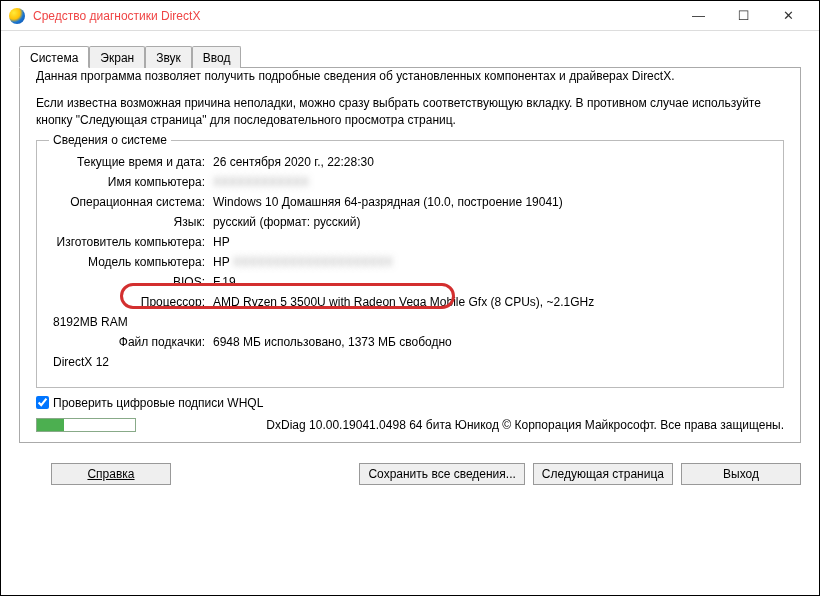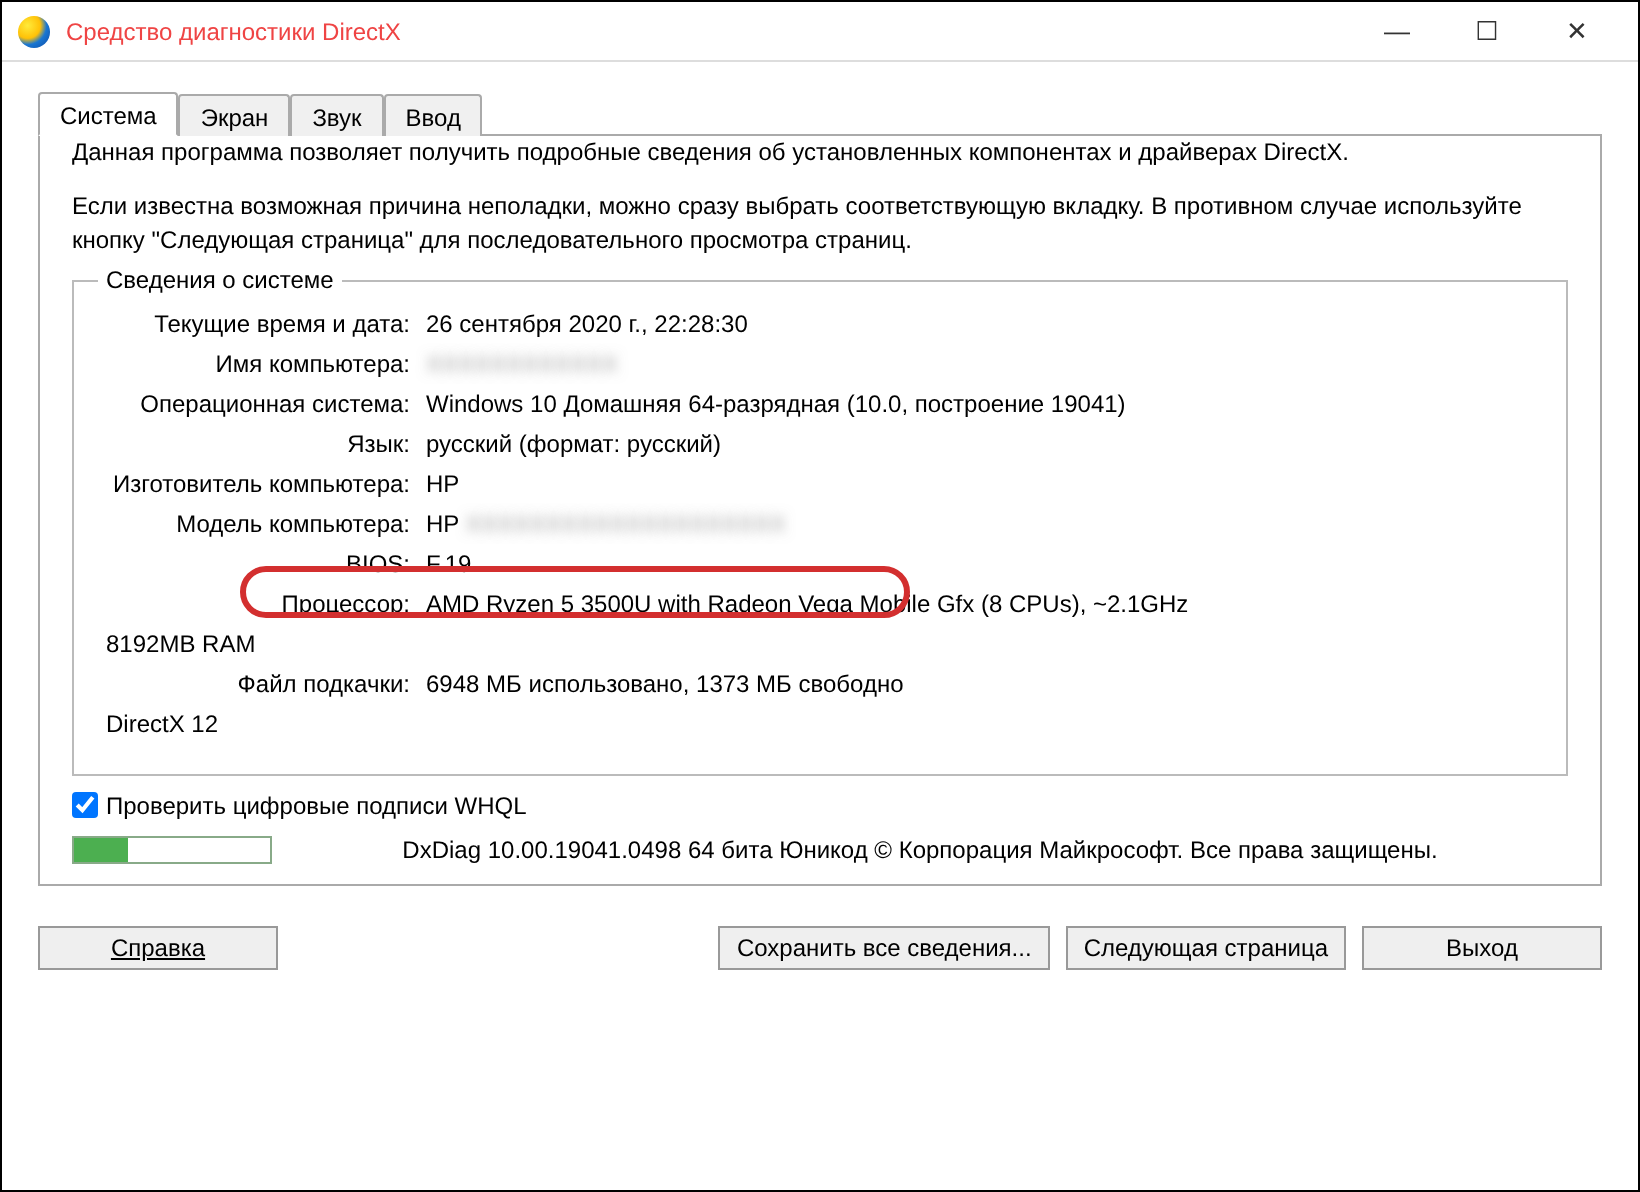--- a/index.html
+++ b/index.html
@@ -34,21 +34,20 @@
   cursor: default;
 }
 .content-area {
   padding: 14px 18px 12px 18px;
   position: relative;
 }
 .tabs {
   display: flex;
   position: relative;
   z-index: 2;
-  align-items: center;
 }
 .tab {
   padding: 4px 10px 2px 10px;
   border: 1px solid #aaa;
   border-bottom: none;
   background: #f0f0f0;
   font-size: 12px;
   cursor: default;
   position: relative;
   top: 1px;
@@ -124,27 +123,28 @@
   background: #fff;
   position: relative;
 }
 .progress-fill {
   position: absolute; left: 0; top: 0; bottom: 0;
   width: 28%;
   background: #4caf50;
 }
 .footer-text {
   flex: 1;
-  text-align: center;
+  text-align: right;
   font-size: 12px;
 }
 .button-bar {
   display: flex;
   padding: 8px 18px;
   gap: 8px;
+  margin-left: 32px;
 }
 .btn {
   border: 1px solid #999;
   background: #efefef;
   padding: 3px 8px;
   font-size: 12px;
   min-width: 120px;
   text-align: center;
   cursor: default;
 }

